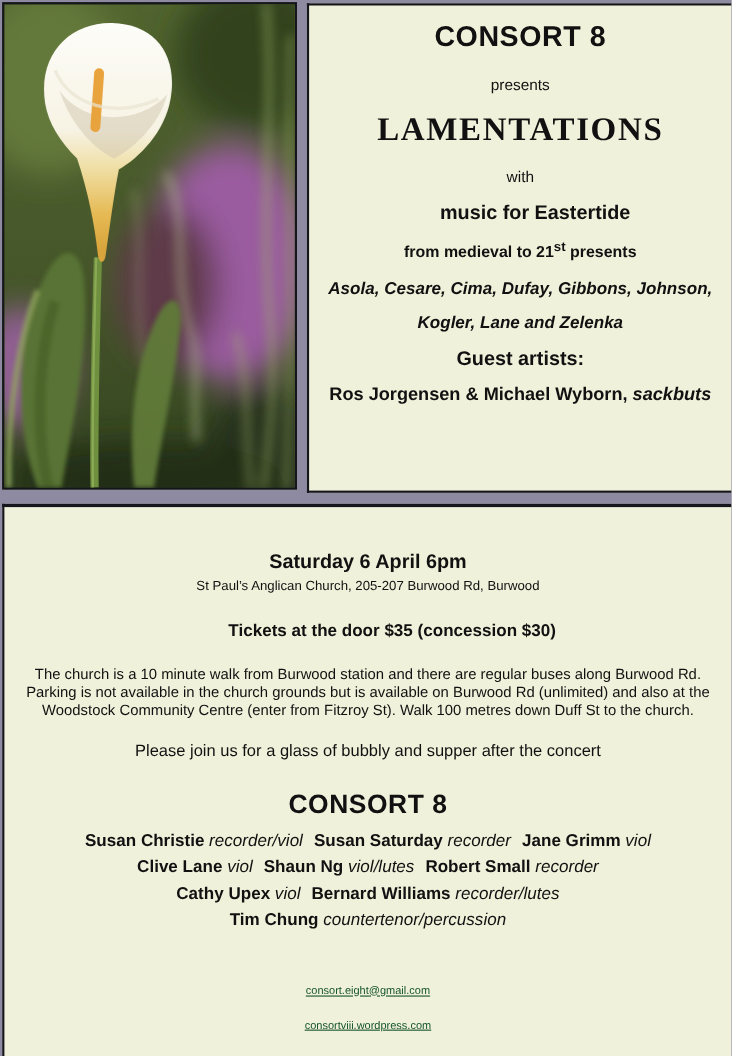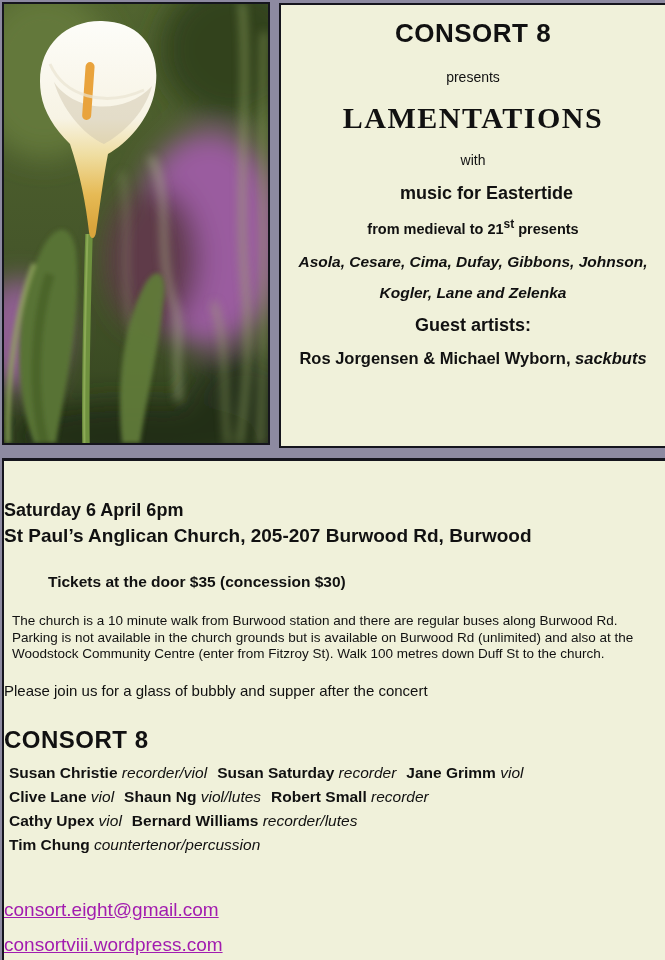--- a/index.html
+++ b/index.html
@@ -60,43 +60,44 @@
   .tt-guest-line .inst { font-style: italic; }
 
   
   .bottom-panel {
     position: absolute; left: 2px; top: 458px;
     width: 663px; height: 502px;
     box-sizing: border-box;
     background: #f0f1da;
     border-top: 3px solid #15151d;
     border-left: 2px solid #15151d;
+    text-align: center;
   }
   .bp-datetime { margin-top: 39px; font-size: 18px; font-weight: 700; }
-  .bp-venue { margin-top: 4px; font-size: 19px; font-weight: 700; }
+  .bp-venue { margin-top: 4px; font-size: 12px; font-weight: 400; }
   .bp-tickets { margin-top: 26px; font-size: 15.5px; font-weight: 700; margin-left: 44px; }
   .bp-directions {
     margin: 22px auto 0 auto;
     width: 645px;
     font-size: 13.5px; line-height: 16.5px;
   }
   .bp-invitation { margin-top: 19px; font-size: 15px; }
   .bp-group-title { margin-top: 27px; font-size: 24px; font-weight: 600; letter-spacing: .5px; }
   .bp-performers { margin-top: 9px; font-size: 15.5px; }
   .bp-performer-line { margin-top: 4px; line-height: 20px; }
   .pair { margin: 0 5px; white-space: nowrap; }
   .pair .name { font-weight: 700; }
   .pair .inst { font-style: italic; }
   .bp-link-row { margin-top: 0; }
   .bp-link-row.first { margin-top: 44px; }
   .bp-link-row.second { margin-top: 13px; }
   a.flyer-link {
-    color: #a21caf;
+    color: #14532d;
     text-decoration: underline;
-    font-size: 19px;
+    font-size: 10px;
     cursor: pointer;
   }
 </style>
 </head>
 <body>
 
 <div class="page">
 
   <div class="photo-frame">
     <svg width="264" height="439" viewBox="0 0 264 439" xmlns="http://www.w3.org/2000/svg">

